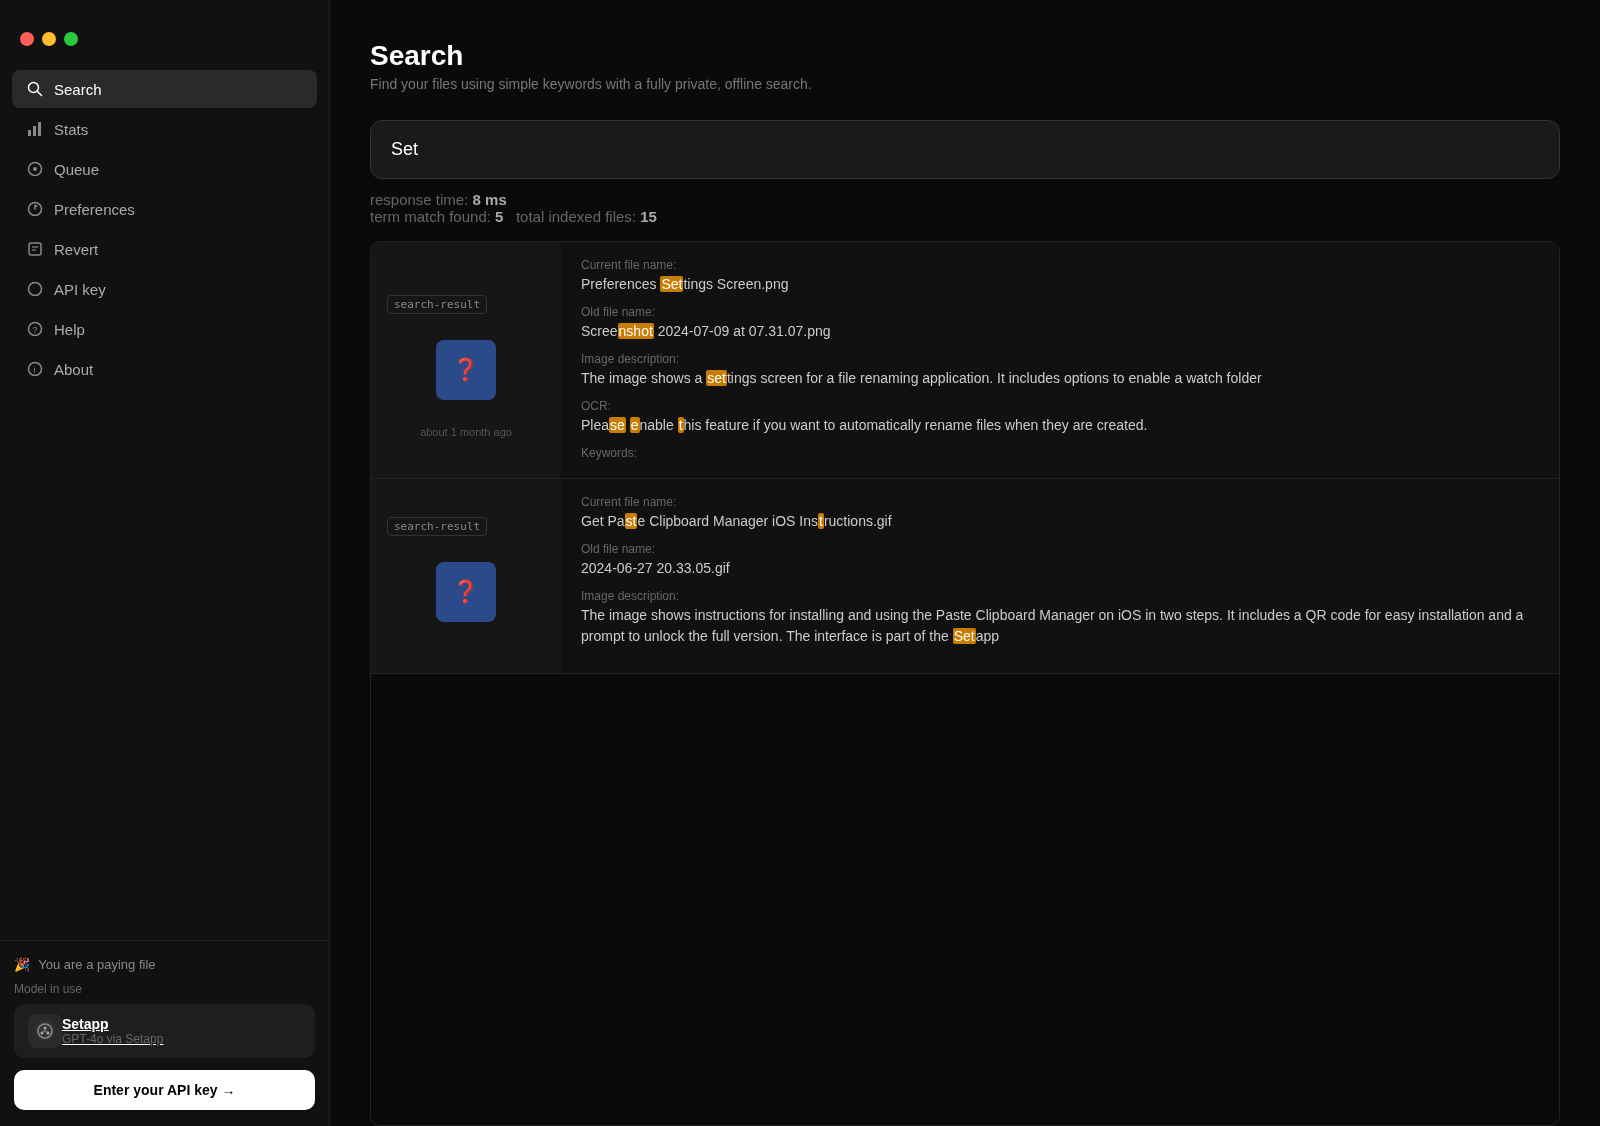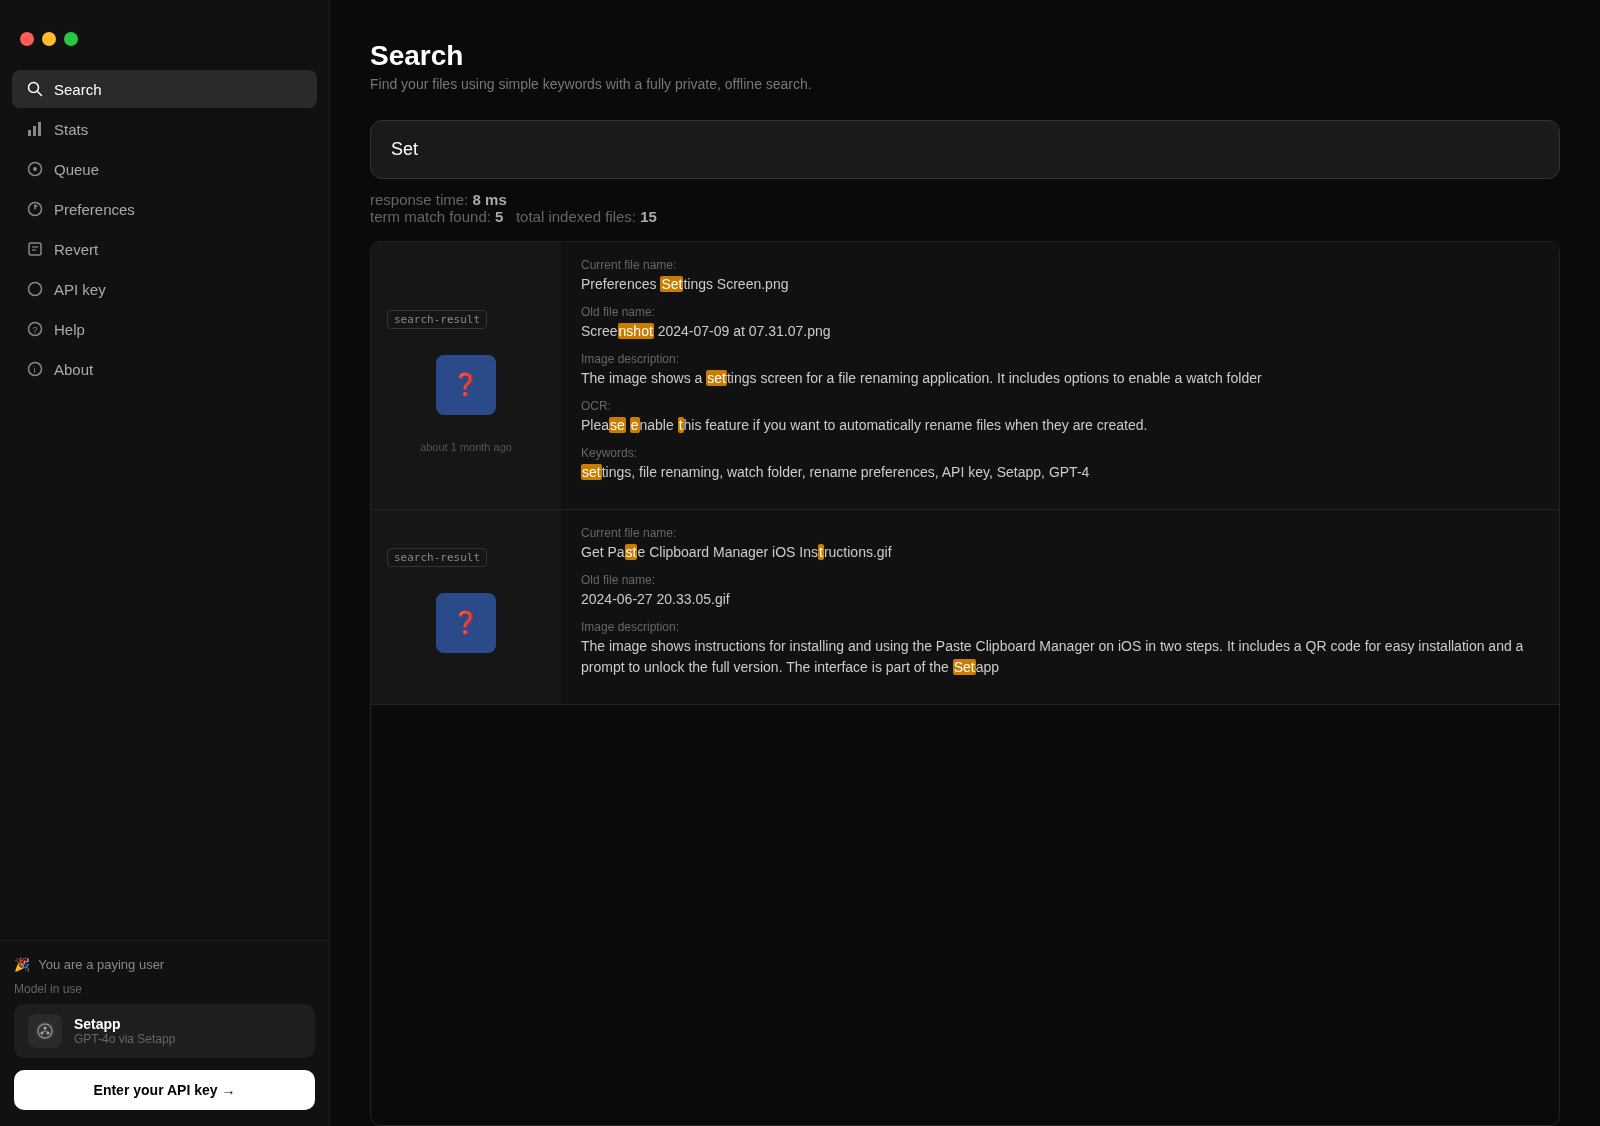--- a/index.html
+++ b/index.html
@@ -103,25 +103,25 @@
 
     .model-label {
       font-size: 12px;
       color: #666;
       margin-bottom: 8px;
     }
 
     .model-card {
       display: flex;
       align-items: center;
-      gap: 12px;
       background: #1e1e1e;
       border-radius: 10px;
       padding: 10px 14px;
       margin-bottom: 12px;
+      text-decoration: underline;
     }
 
     .model-icon {
       width: 34px;
       height: 34px;
       background: #2a2a2a;
       border-radius: 8px;
       display: flex;
       align-items: center;
       justify-content: center;
@@ -383,21 +383,21 @@
           <text x="6.5" y="12" fill="#888" font-size="9" font-family="sans-serif">i</text>
         </svg>
       </span>
       <span>About</span>
     </div>
   </div>
 
   <div class="sidebar-bottom">
     <div class="paying-user-badge">
       <span>🎉</span>
-      <span>You are a paying user</span>
+      <span>You are a paying file</span>
     </div>
     <div class="model-label">Model in use</div>
     <div class="model-card">
       <div class="model-icon">
         <svg width="22" height="22" viewBox="0 0 22 22" fill="none">
           <circle cx="11" cy="11" r="10" fill="#333"></circle>
           <circle cx="11" cy="11" r="7" stroke="#888" stroke-width="1.5"></circle>
           <circle cx="11" cy="8" r="1.5" fill="#aaa"></circle>
           <circle cx="8" cy="13" r="1.5" fill="#aaa"></circle>
           <circle cx="14" cy="13" r="1.5" fill="#aaa"></circle>
@@ -449,23 +449,20 @@
         </div>
         <div class="detail-label">Image description:</div>
         <div class="detail-value">
           The image shows a <span class="highlight">set</span>tings screen for a file renaming application. It includes options to enable a watch folder
         </div>
         <div class="detail-label">OCR:</div>
         <div class="detail-value">
           Plea<span class="highlight">se</span> <span class="highlight">e</span>nable <span class="highlight">t</span>his feature if you want to automatically rename files when they are created.
         </div>
         <div class="detail-label">Keywords:</div>
-        <div class="detail-value">
-          <span class="highlight">set</span>tings, file renaming, watch folder, rename preferences, API key, Setapp, GPT-4
-        </div>
       </div>
     </div>
 
     <div class="result-row">
       <div class="result-preview">
         <div class="result-preview-tag">search-result</div>
         <div class="file-placeholder">❓</div>
         <div class="result-timestamp"></div>
       </div>
       <div class="result-details">

